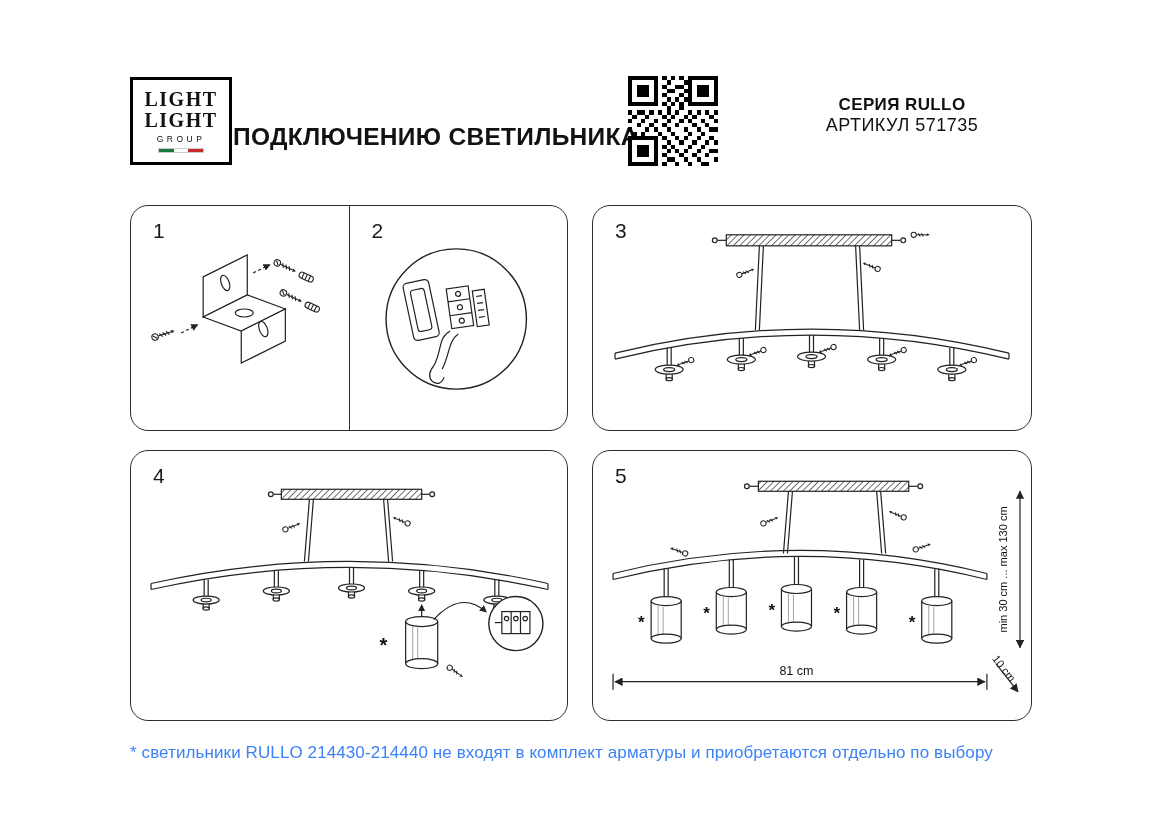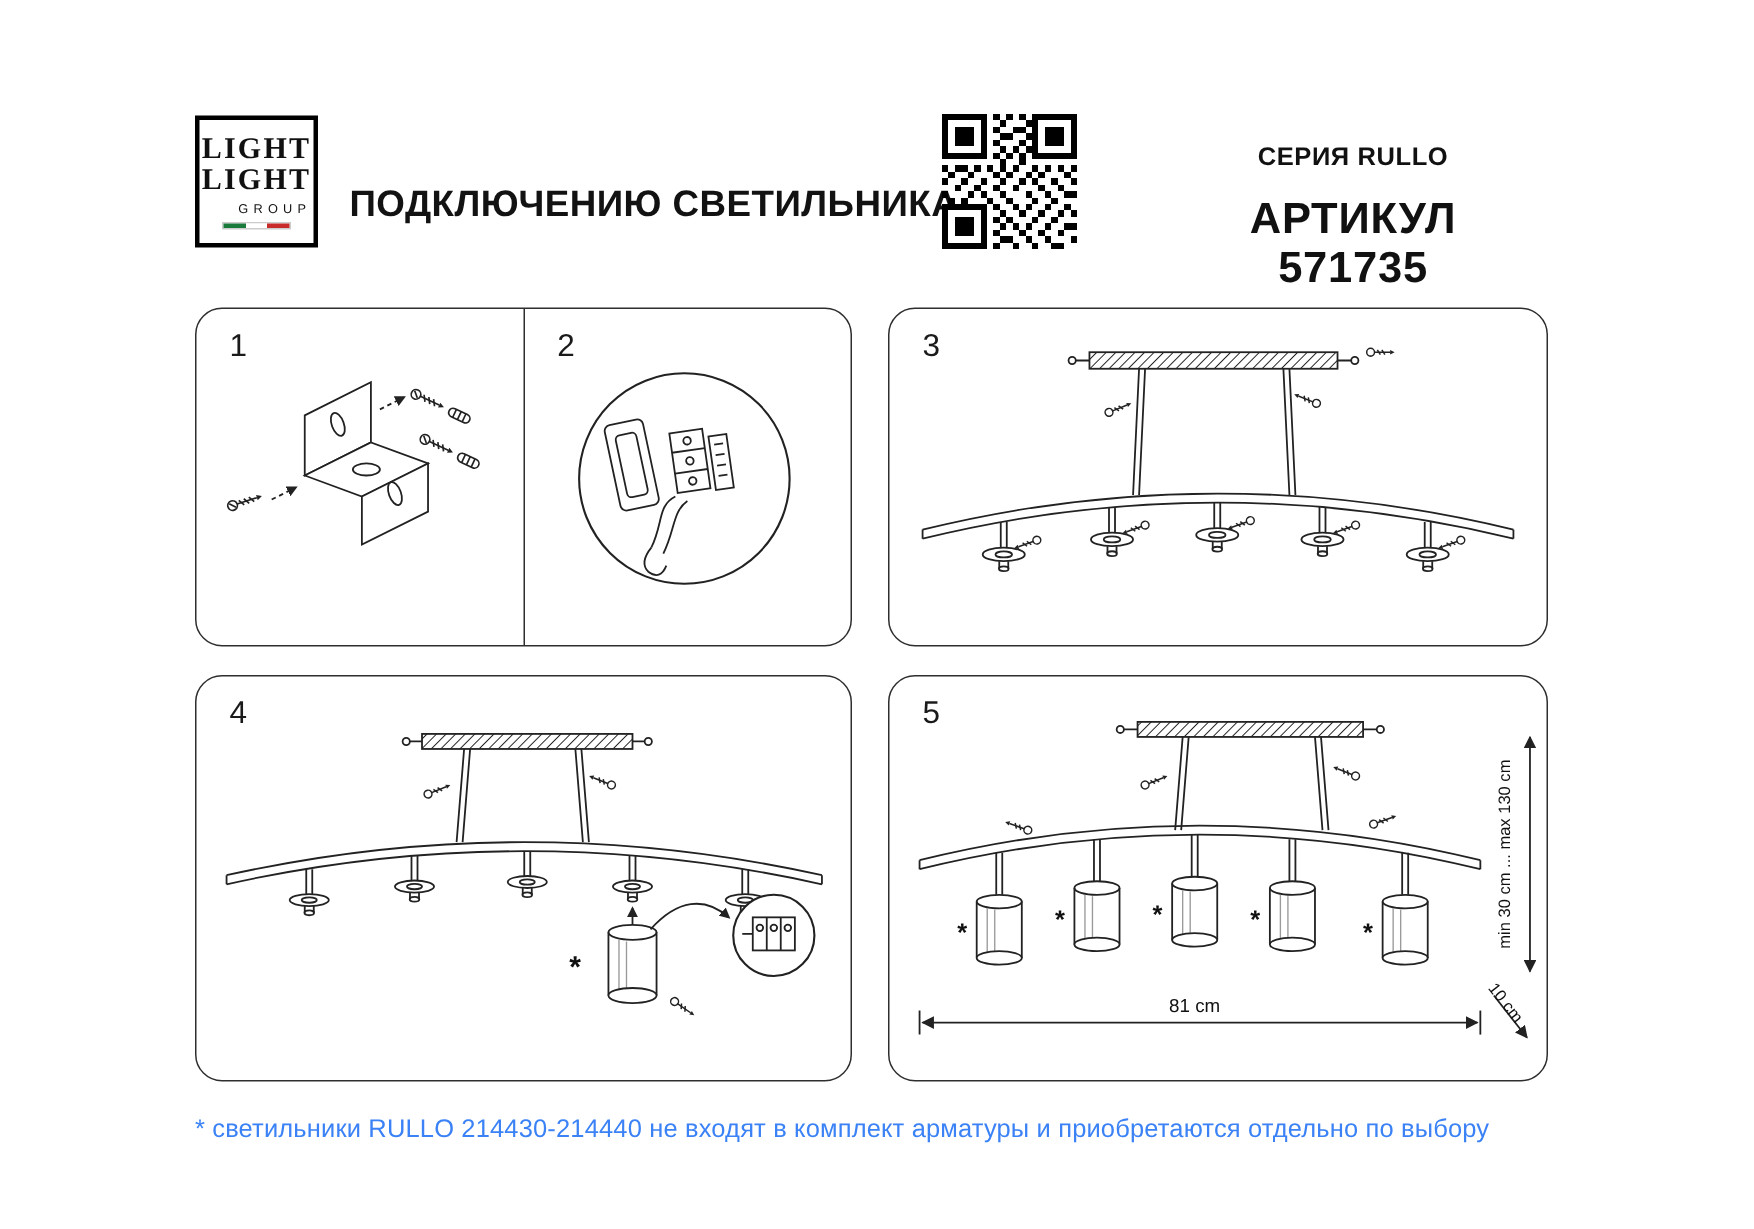--- a/index.html
+++ b/index.html
@@ -2,35 +2,35 @@
 <html><head>
 <meta charset="utf-8">
 <style>
   * { margin:0; padding:0; box-sizing:border-box; }
   html,body { width:1169px; height:819px; background:#fff; }
   body { position:relative; overflow:hidden; color:#111;
          font-family:"Liberation Sans", sans-serif; }
   .abs { position:absolute; }
 
   
-  .logo { left:130px; top:77px; width:82px; height:88px; border:3.5px solid #000;
-          display:flex; align-items:center; justify-content:center; text-align:right; }
+  .logo { left:130px; top:77px; width:102px; height:88px; border:3.5px solid #000;
+          display:flex; align-items:center; justify-content:center; text-align:center; }
   .logo-line { display:block; font-family:"Liberation Serif", serif; font-weight:700;
                font-size:20px; line-height:1.04; letter-spacing:1.5px; }
   .logo-group { display:block; font-size:8.5px; letter-spacing:3.5px; margin-top:3px; }
   .flag { display:flex; width:46px; height:5px; margin:4px auto 0; border:1px solid #ccc; }
   .flag span { flex:1; }
   .flag .g { background:#1a7a3c; } .flag .w { background:#fff; } .flag .r { background:#c92a2a; }
 
   .title { left:233px; top:89px; font-size:24.5px; font-weight:700; line-height:31.5px;
            letter-spacing:.3px; color:#121212; }
   .qr { left:628px; top:76px; width:90px; height:90px; }
   .meta { left:800px; top:95px; width:204px; text-align:center; }
   .series { font-size:17px; font-weight:700; letter-spacing:.4px; }
-  .article { font-size:29px; font-weight:700; margin-top:15px; letter-spacing:.5px; }
+  .article { font-size:18px; font-weight:400; letter-spacing:.5px; }
 
   
   .panel { position:absolute; border:1.6px solid #2e2e2e; border-radius:18px; background:#fff; }
   .p12 { left:130px; top:205px; width:438px; height:226px; }
   .p3  { left:592px; top:205px; width:440px; height:226px; }
   .p4  { left:130px; top:450px; width:438px; height:271px; }
   .p5  { left:592px; top:450px; width:440px; height:271px; }
   .halves { display:flex; width:100%; height:100%; }
   .half { flex:1; position:relative; }
   .half.right { border-left:1.6px solid #2e2e2e; }

